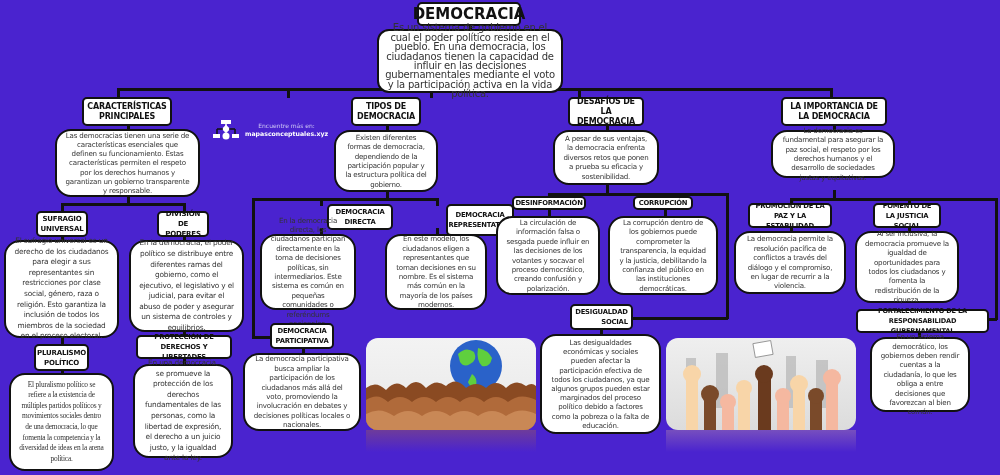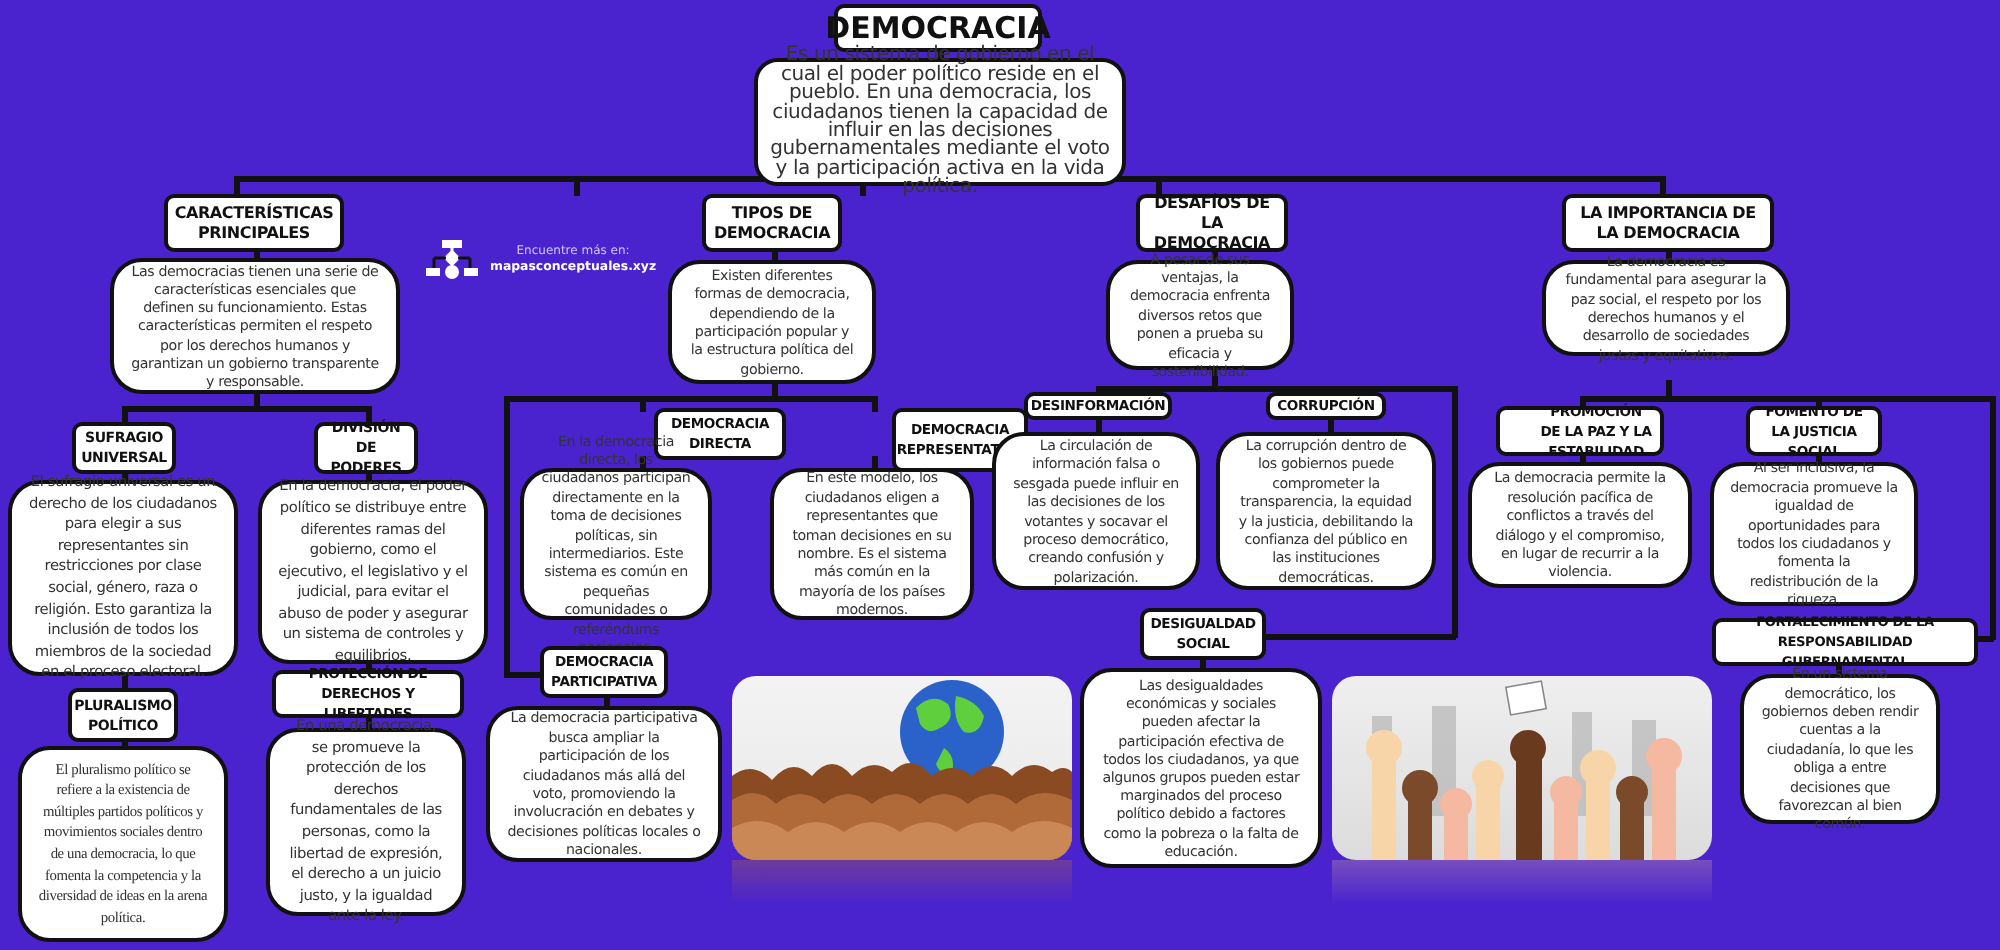--- a/index.html
+++ b/index.html
@@ -119,35 +119,35 @@
 <div class="node title-node" style="left:287px;top:204px;width:66px;height:26px;font-size:6.8px;margin-left:40px;">DEMOCRACIA DIRECTA</div>
 <div class="node desc-node" style="left:260px;top:234px;width:96px;height:76px;font-size:7.1px;line-height:9.4px;">En la democracia directa, los ciudadanos participan directamente en la toma de decisiones políticas, sin intermediarios. Este sistema es común en pequeñas comunidades o referéndums nacionales.</div>
 
 <div class="node title-node" style="left:402px;top:204px;width:68px;height:32px;font-size:6.8px;margin-left:44px;">DEMOCRACIA REPRESENTATIVA</div>
 <div class="node desc-node" style="left:385px;top:234px;width:102px;height:76px;font-size:7.1px;line-height:9.4px;">En este modelo, los ciudadanos eligen a representantes que toman decisiones en su nombre. Es el sistema más común en la mayoría de los países modernos.</div>
 
 <div class="node title-node" style="left:270px;top:323px;width:64px;height:26px;font-size:6.8px;">DEMOCRACIA PARTICIPATIVA</div>
 <div class="node desc-node" style="left:243px;top:353px;width:118px;height:78px;font-size:7.1px;line-height:9.4px;">La democracia participativa busca ampliar la participación de los ciudadanos más allá del voto, promoviendo la involucración en debates y decisiones políticas locales o nacionales.</div>
 
 <div class="node title-node" style="left:568px;top:97px;width:76px;height:29px;">DESAFÍOS DE LA DEMOCRACIA</div>
-<div class="node desc-node" style="left:553px;top:130px;width:94px;height:55px;font-size:7.1px;line-height:9.4px;">A pesar de sus ventajas, la democracia enfrenta diversos retos que ponen a prueba su eficacia y sostenibilidad.</div>
+<div class="node desc-node" style="left:553px;top:130px;width:106px;height:55px;font-size:7.1px;line-height:9.4px;">A pesar de sus ventajas, la democracia enfrenta diversos retos que ponen a prueba su eficacia y sostenibilidad.</div>
 
 <div class="node title-node" style="left:512px;top:196px;width:74px;height:14px;font-size:6.8px;">DESINFORMACIÓN</div>
 <div class="node desc-node" style="left:496px;top:216px;width:104px;height:79px;font-size:7.1px;line-height:9.4px;">La circulación de información falsa o sesgada puede influir en las decisiones de los votantes y socavar el proceso democrático, creando confusión y polarización.</div>
 
 <div class="node title-node" style="left:633px;top:196px;width:60px;height:14px;font-size:6.8px;">CORRUPCIÓN</div>
 <div class="node desc-node" style="left:608px;top:216px;width:110px;height:79px;font-size:7.1px;line-height:9.4px;">La corrupción dentro de los gobiernos puede comprometer la transparencia, la equidad y la justicia, debilitando la confianza del público en las instituciones democráticas.</div>
 
-<div class="node title-node" style="left:570px;top:304px;width:63px;height:26px;font-size:6.8px;">DESIGUALDAD SOCIAL</div>
+<div class="node title-node" style="left:570px;top:304px;width:63px;height:26px;font-size:6.8px;text-align:right;">DESIGUALDAD SOCIAL</div>
 <div class="node desc-node" style="left:540px;top:334px;width:121px;height:100px;font-size:7.1px;line-height:9.2px;">Las desigualdades económicas y sociales pueden afectar la participación efectiva de todos los ciudadanos, ya que algunos grupos pueden estar marginados del proceso político debido a factores como la pobreza o la falta de educación.</div>
 
 <div class="node title-node" style="left:781px;top:97px;width:106px;height:29px;">LA IMPORTANCIA DE LA DEMOCRACIA</div>
 <div class="node desc-node" style="left:771px;top:130px;width:124px;height:48px;font-size:7.1px;line-height:9.4px;">La democracia es fundamental para asegurar la paz social, el respeto por los derechos humanos y el desarrollo de sociedades justas y equitativas.</div>
 
-<div class="node title-node" style="left:748px;top:203px;width:84px;height:25px;font-size:6.8px;padding-left:20px;">PROMOCIÓN DE LA PAZ Y LA ESTABILIDAD</div>
+<div class="node title-node" style="left:748px;top:203px;width:84px;height:25px;font-size:6.8px;">PROMOCIÓN DE LA PAZ Y LA ESTABILIDAD</div>
 <div class="node desc-node" style="left:734px;top:231px;width:112px;height:63px;font-size:7.1px;line-height:9.4px;">La democracia permite la resolución pacífica de conflictos a través del diálogo y el compromiso, en lugar de recurrir a la violencia.</div>
 
 <div class="node title-node" style="left:873px;top:203px;width:68px;height:25px;font-size:6.8px;">FOMENTO DE LA JUSTICIA SOCIAL</div>
 <div class="node desc-node" style="left:855px;top:231px;width:104px;height:72px;font-size:7.1px;line-height:9.4px;">Al ser inclusiva, la democracia promueve la igualdad de oportunidades para todos los ciudadanos y fomenta la redistribución de la riqueza.</div>
 
 <div class="node title-node" style="left:856px;top:309px;width:133px;height:24px;font-size:6.6px;">FORTALECIMIENTO DE LA RESPONSABILIDAD GUBERNAMENTAL</div>
 <div class="node desc-node" style="left:870px;top:337px;width:100px;height:75px;font-size:7.1px;line-height:9.4px;">En un sistema democrático, los gobiernos deben rendir cuentas a la ciudadanía, lo que les obliga a entre decisiones que favorezcan al bien común.</div>
 
 <div class="img-box" style="left:366px;top:338px;width:170px;height:92px;background:linear-gradient(#f3f3f3,#e8e8e8);">
   <svg width="170" height="92" viewBox="0 0 170 92">

